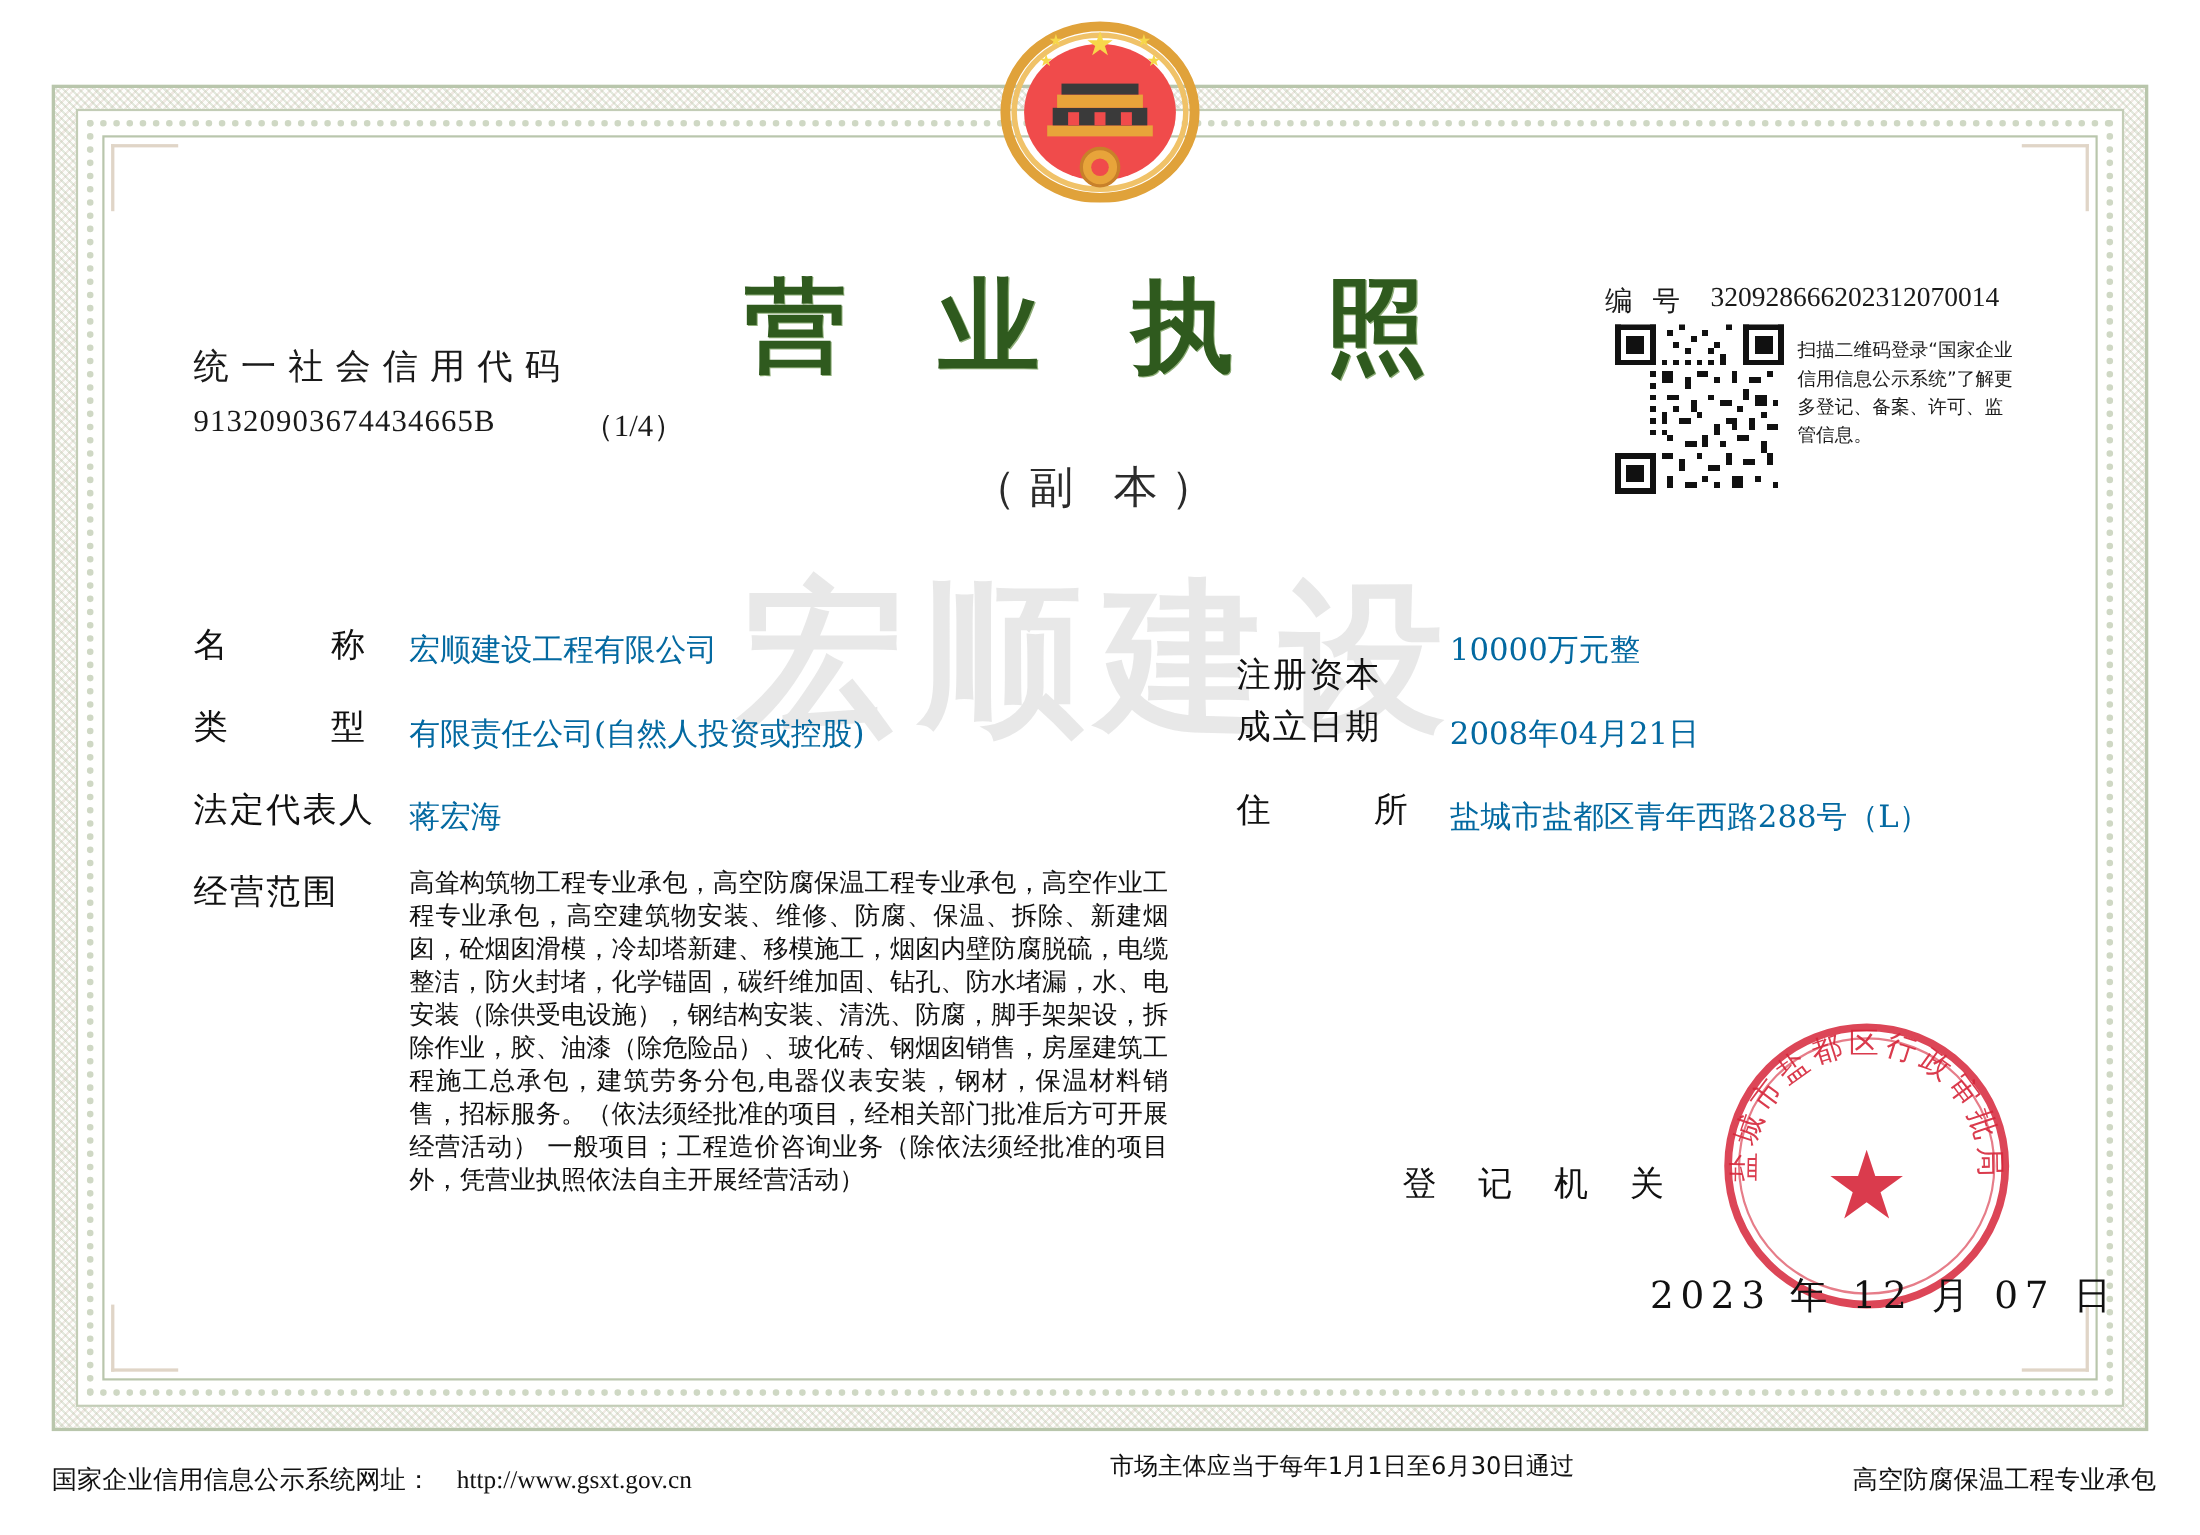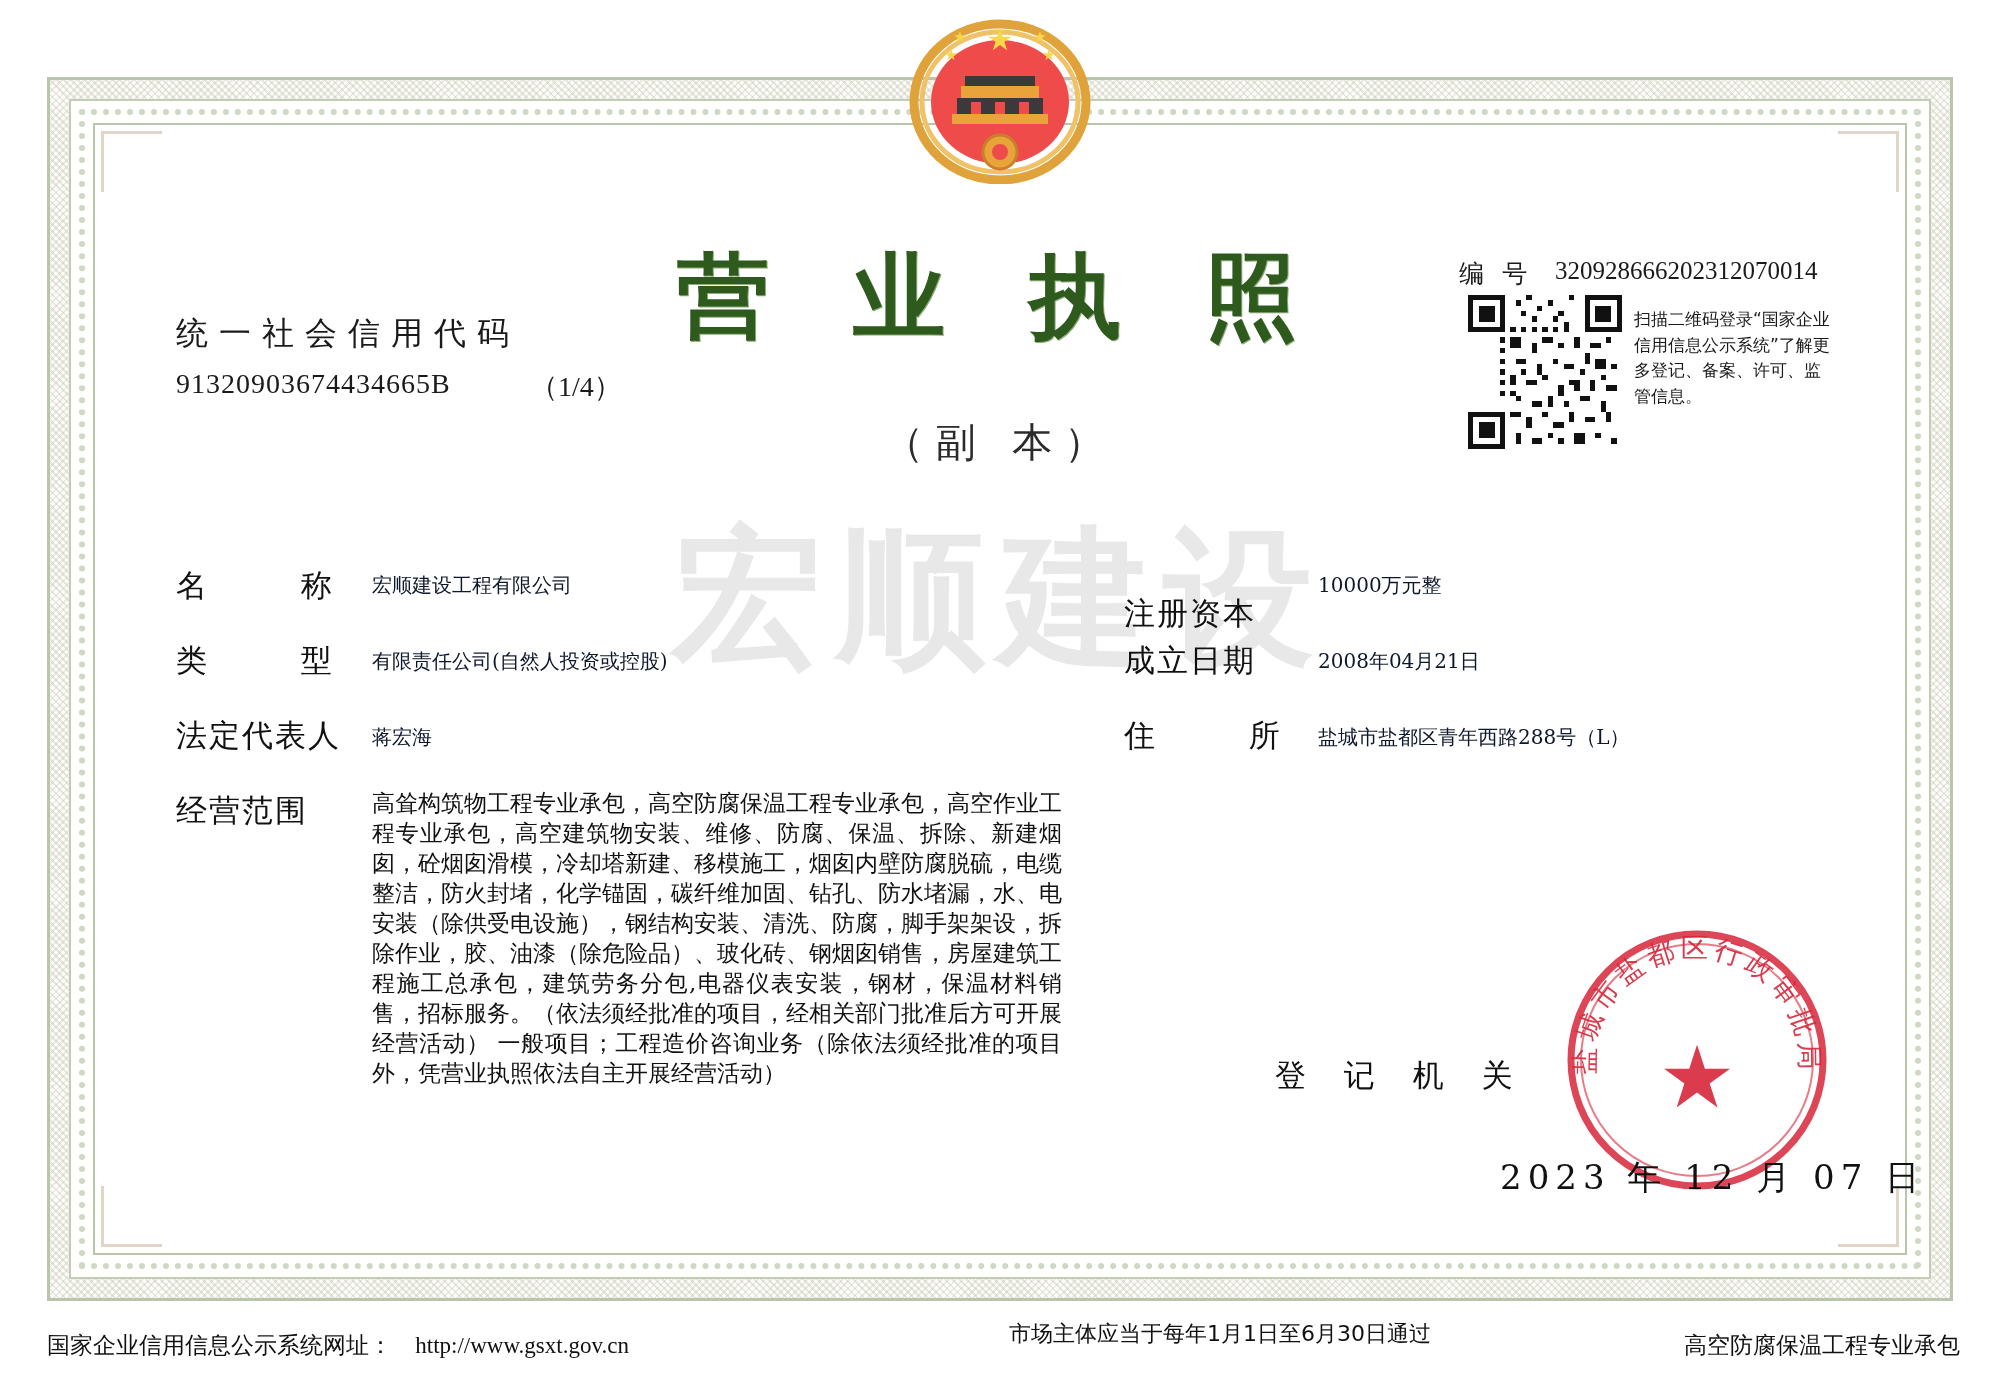--- a/index.html
+++ b/index.html
@@ -201,22 +201,22 @@
   
   .fld-label {
     position: absolute;
     font-size: 31px;
     color: #111;
     font-family: "DejaVu Serif", serif;
     white-space: nowrap;
   }
   .fld-value {
     position: absolute;
-    font-size: 20px;
-    color: #0f172a;
+    font-size: 28px;
+    color: #0369a1;
     font-family: "DejaVu Serif", serif;
     white-space: nowrap;
   }
 
   
   .lbl-name     { left: 176px; top: 565px; letter-spacing: 42px; }
   .val-name     { left: 372px; top: 572px; }
   .lbl-type     { left: 176px; top: 640px; letter-spacing: 42px; }
   .val-type     { left: 372px; top: 648px; }
   .lbl-rep      { left: 176px; top: 715px; letter-spacing: 2px; }

